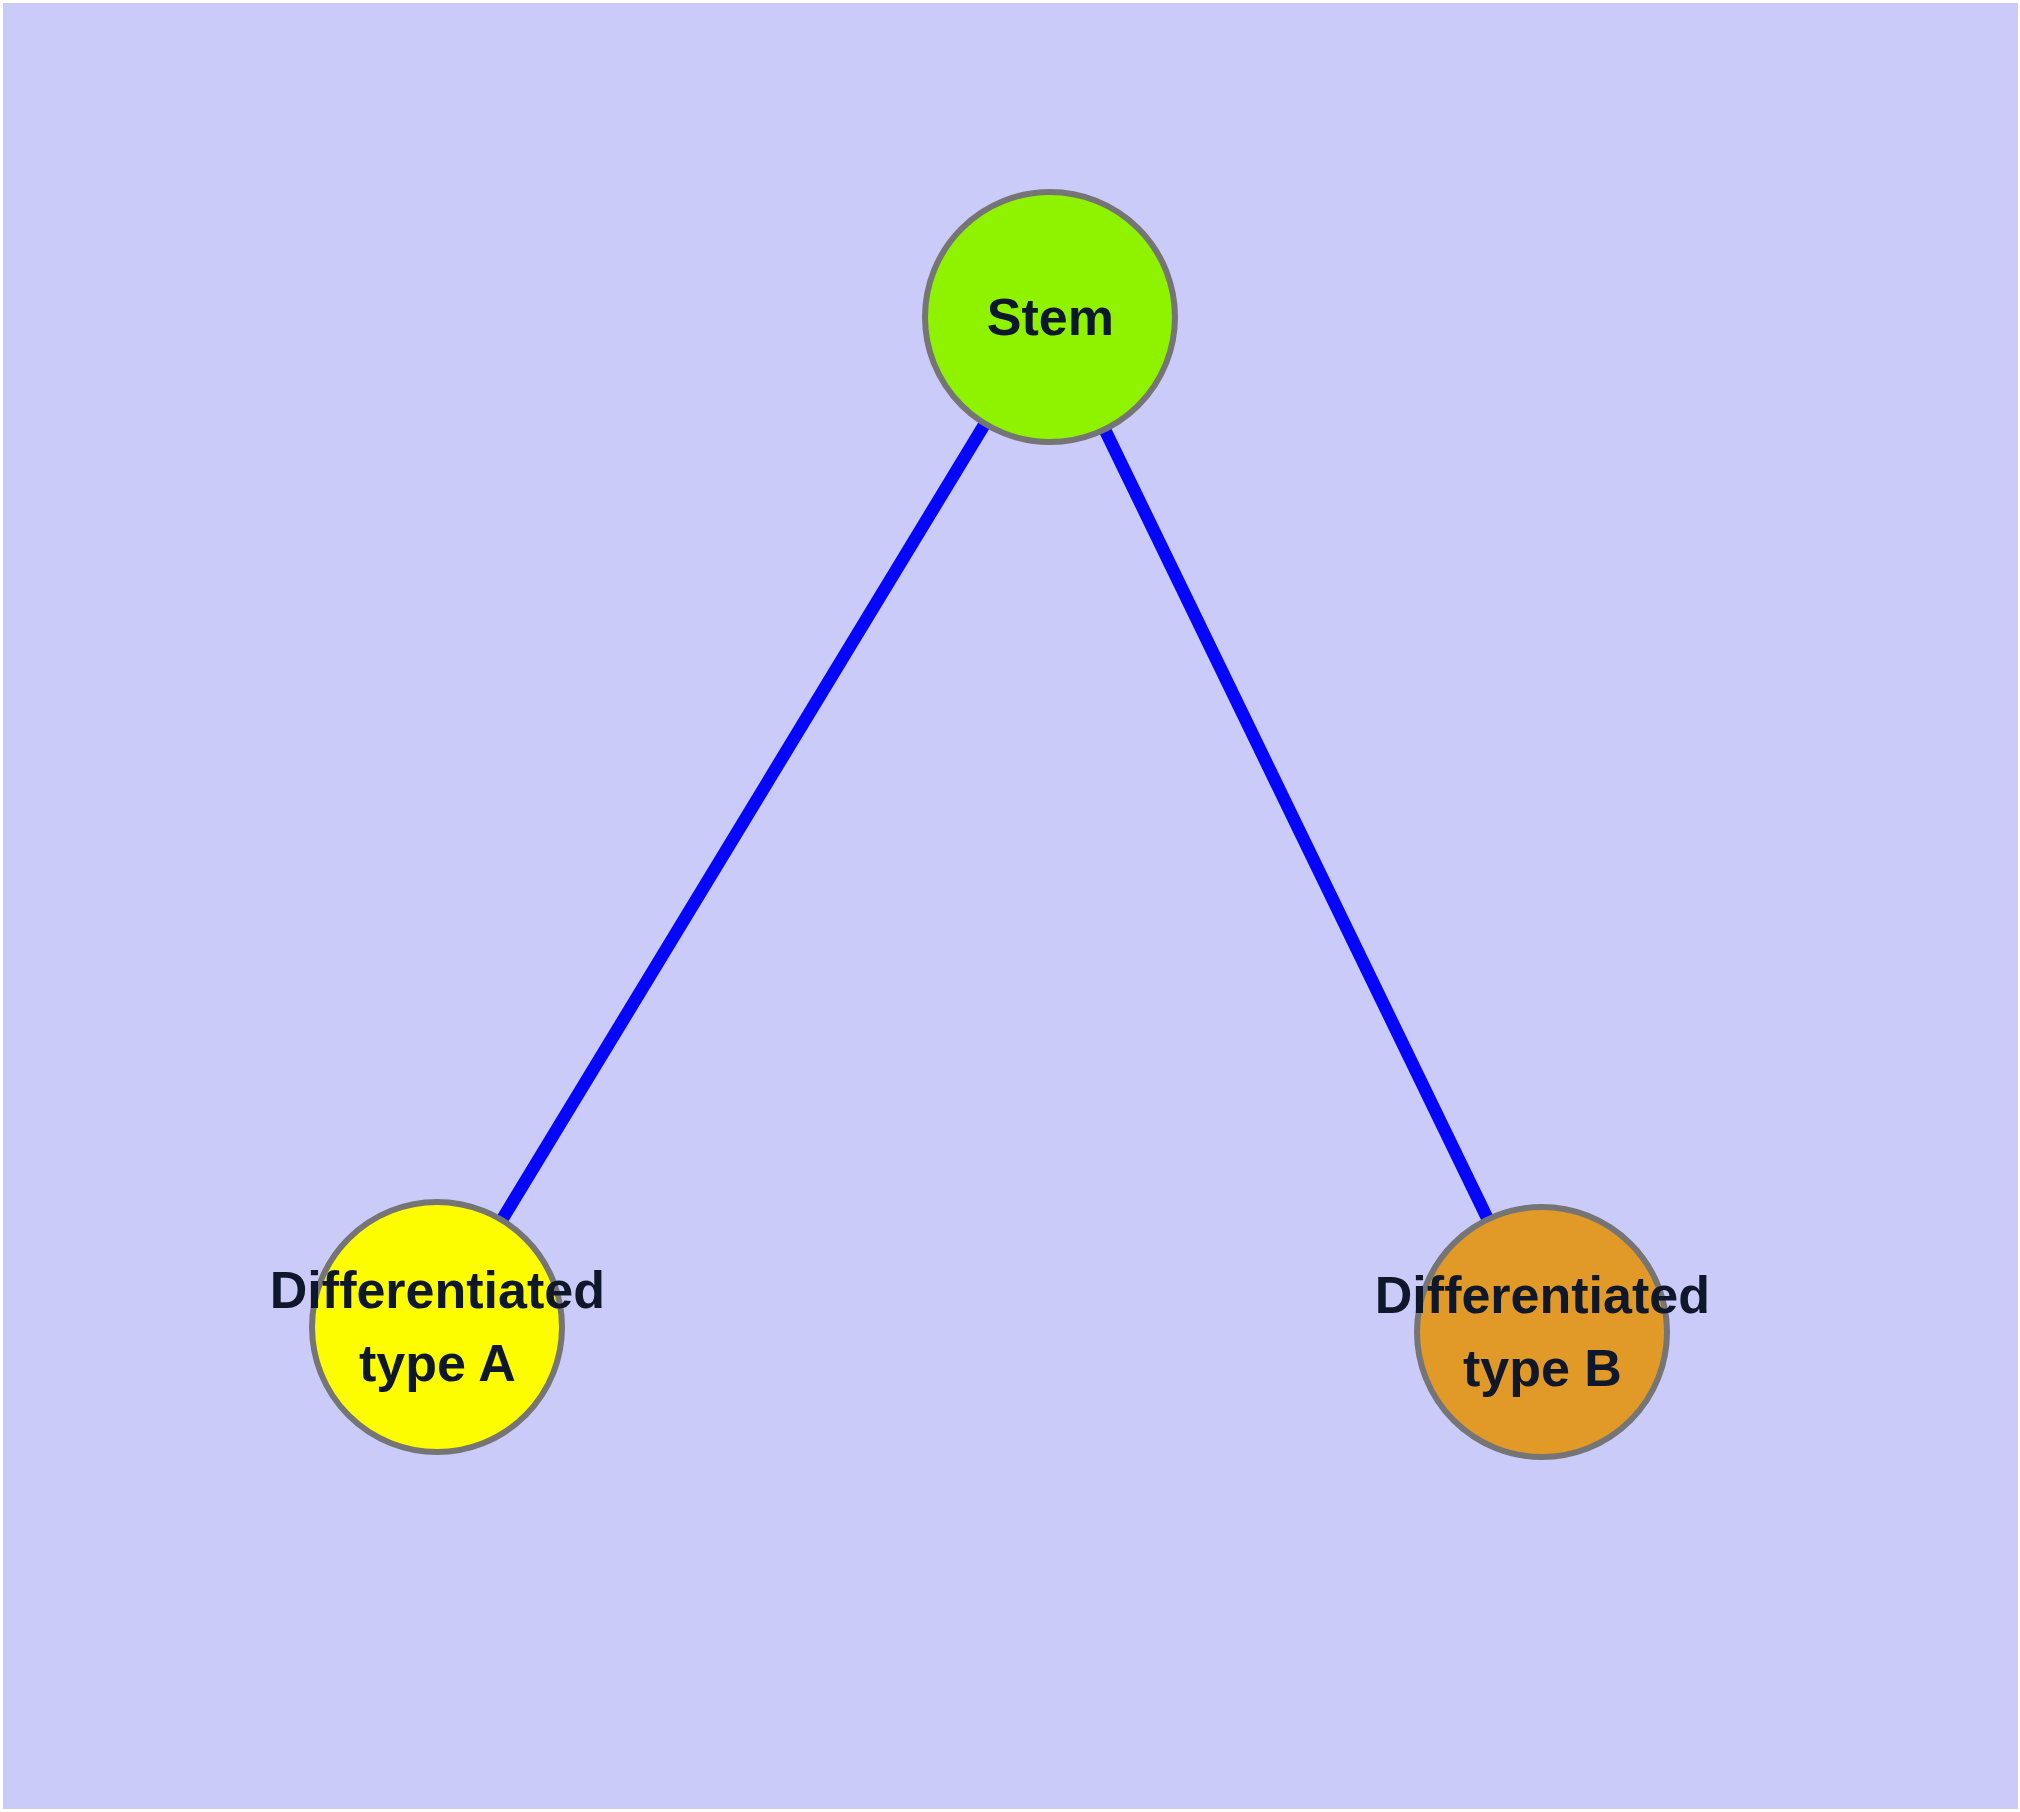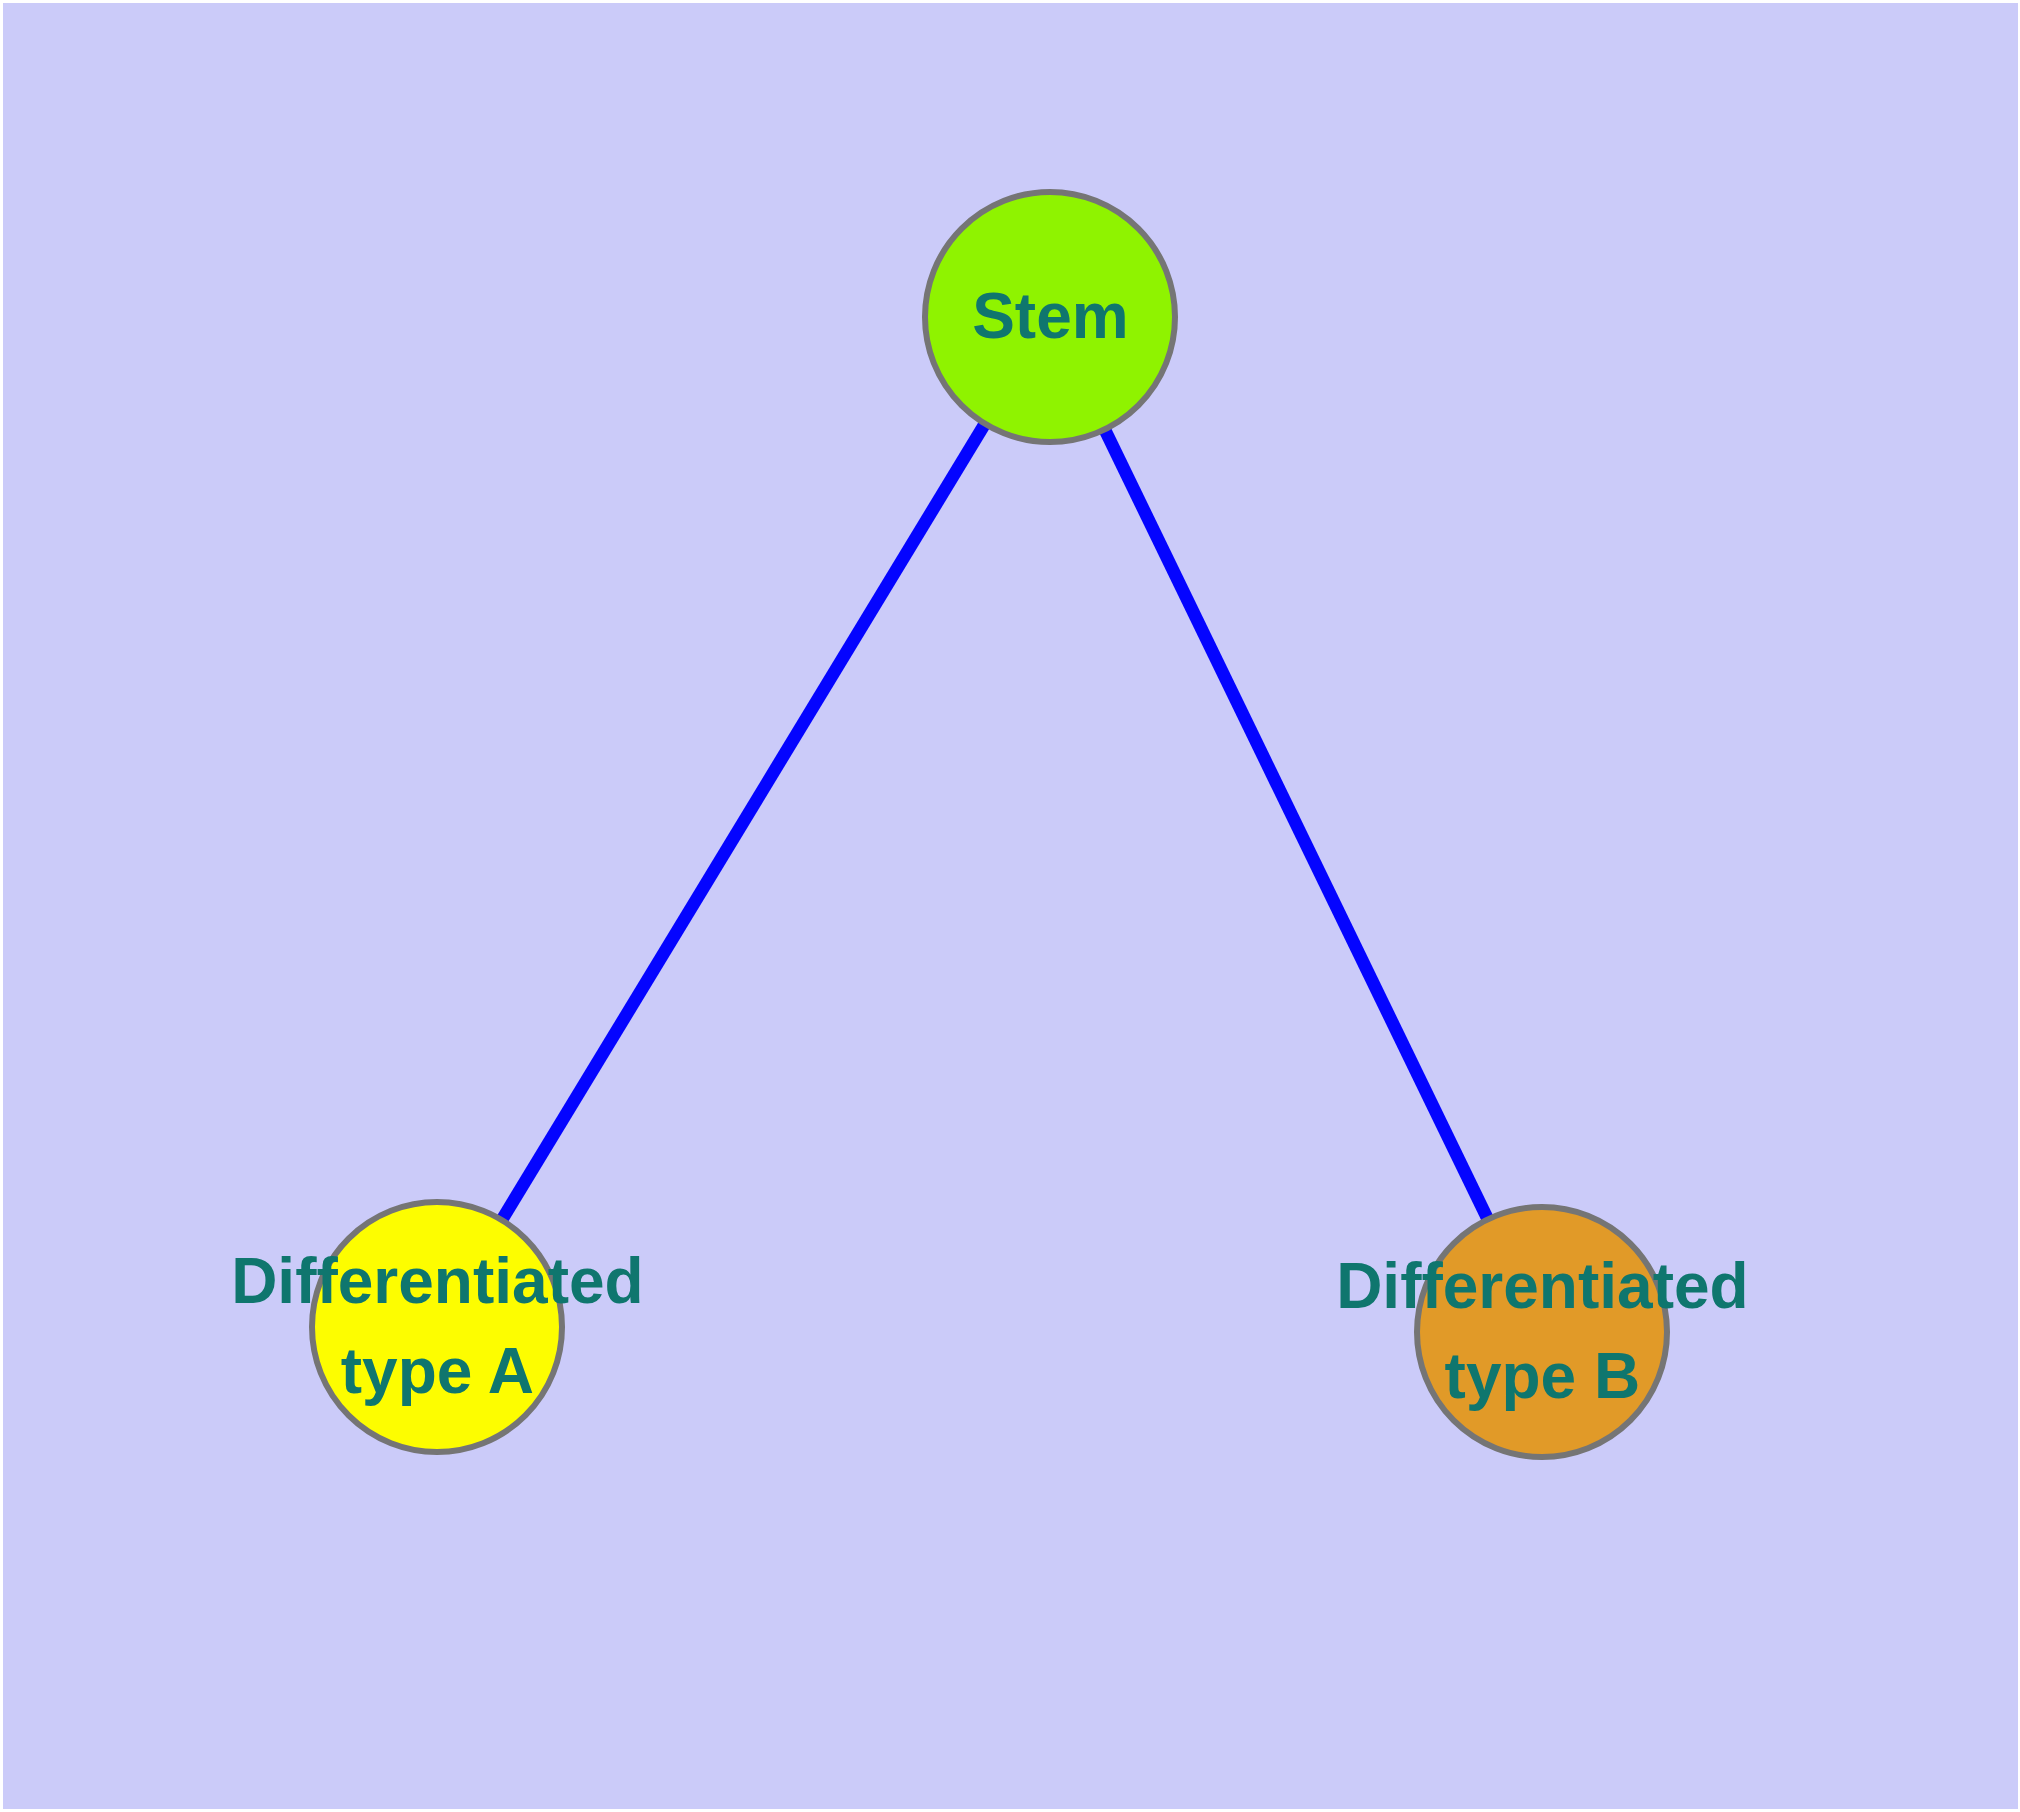--- a/index.html
+++ b/index.html
@@ -44,23 +44,23 @@
     border-radius: 50%;
     z-index: 2;
   }
   .node-stem   { left: 919px; top: 186px;  background: #8ff300; }
   .node-type-a { left: 306px;  top: 1196px; background: #fdfd00; }
   .node-type-b { left: 1411px; top: 1201px; background: #e19a28; }
   .node-label {
     position: absolute;
     transform: translate(-50%, -50%);
     z-index: 3;
-    color: #0f766e;
+    color: #0f172a;
     font-weight: bold;
-    font-size: 64px;
+    font-size: 52px;
     line-height: 1.4;
     white-space: pre-line;
     text-align: center;
     letter-spacing: 0;
   }
   .label-stem   { left: 1047px; top: 314px; }
   .label-type-a { left: 434px;  top: 1324px; }
   .label-type-b { left: 1539px; top: 1329px; }
 </style>
 </head>

